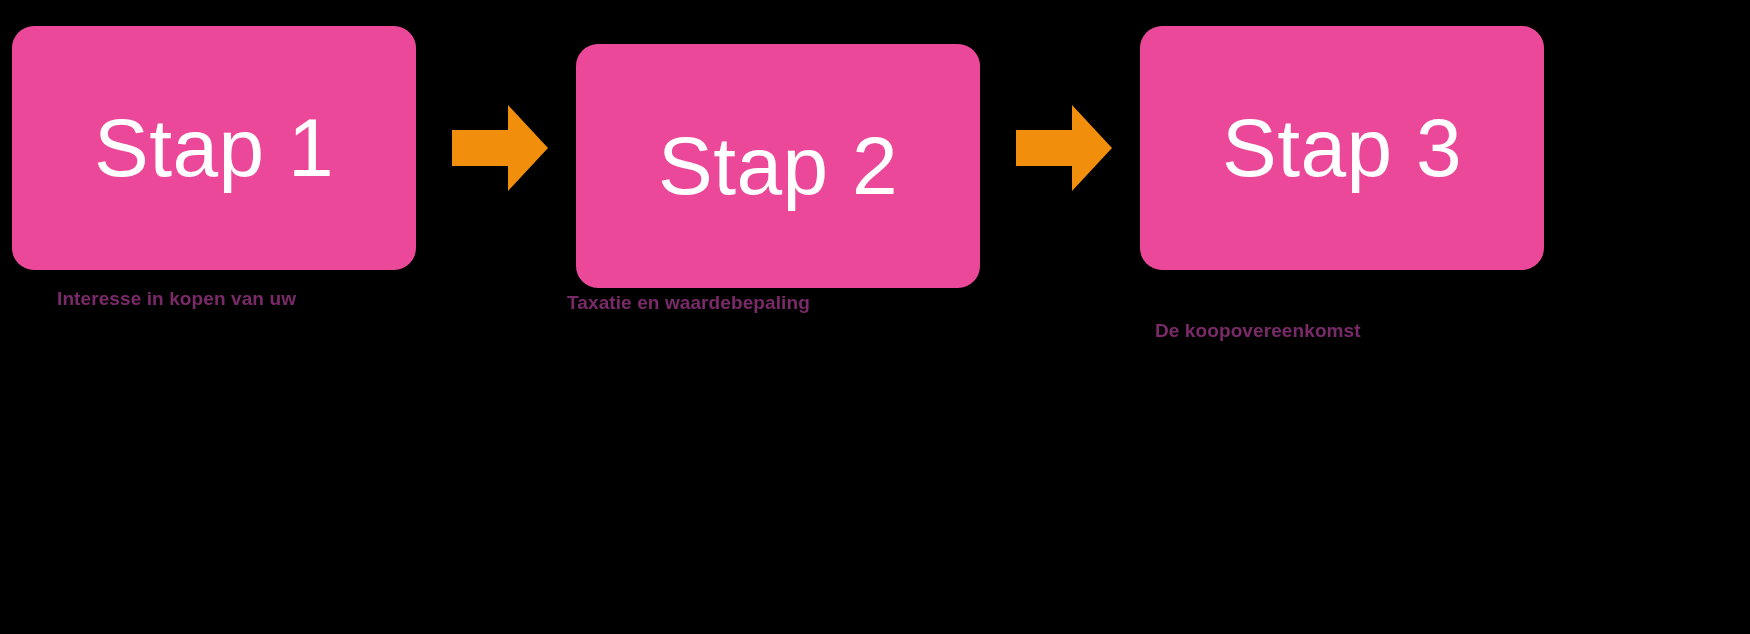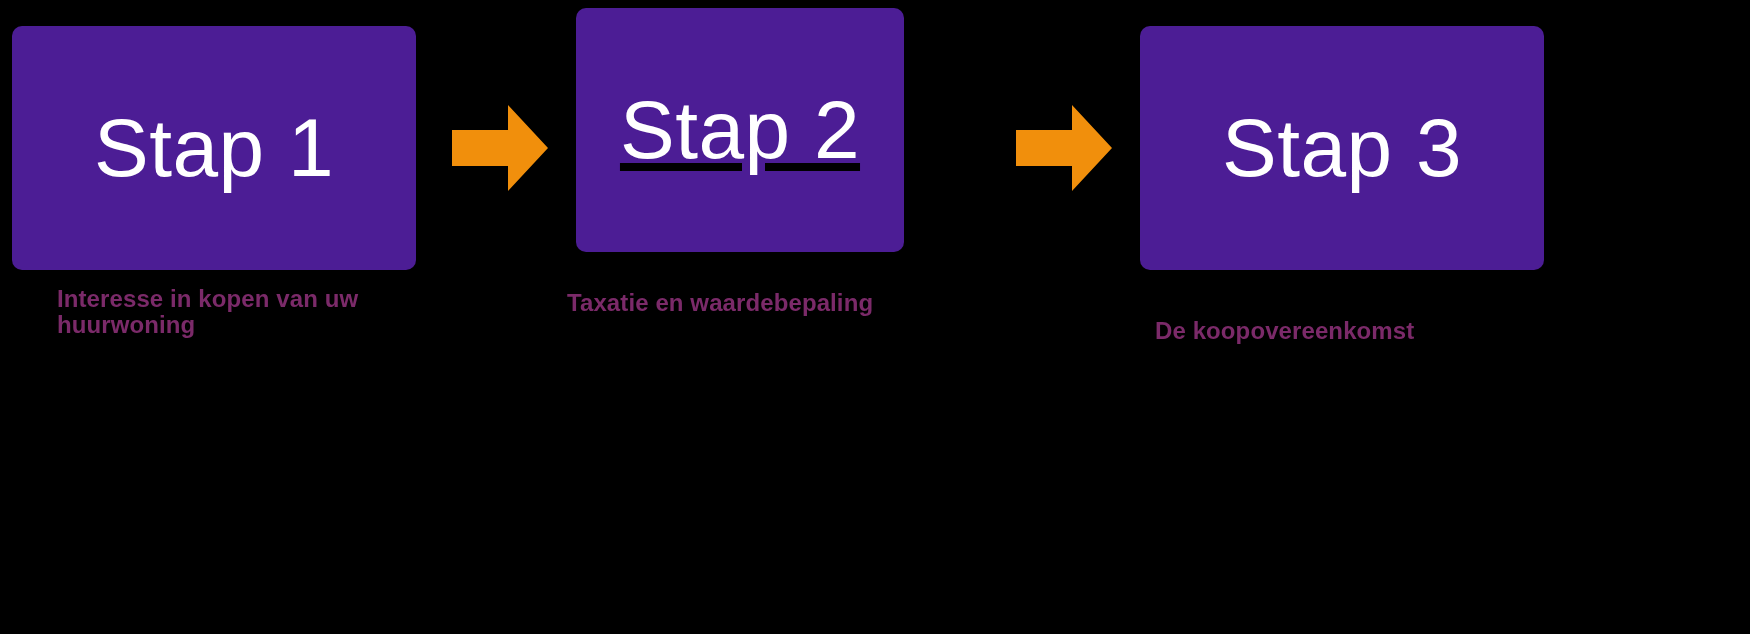--- a/index.html
+++ b/index.html
@@ -19,60 +19,60 @@
   #canvas {
     position: relative;
     width: 1750px;
     height: 634px;
     background: #000000;
   }
 
   
   .step-box {
     position: absolute;
-    background: #4c1d95;
-    border-radius: 10px;
+    background: #ec4899;
+    border-radius: 22px;
     box-sizing: border-box;
     display: flex;
     align-items: center;
     justify-content: center;
   }
   .step-box .step-title {
     color: #ffffff;
     font-family: "Liberation Sans", sans-serif;
     font-size: 82px;
     font-weight: 400;
     line-height: 1;
     letter-spacing: 0.5px;
     white-space: nowrap;
     user-select: none;
   }
 
   #box-1 { left: 12px;   top: 26px; width: 404px; height: 244px; }
-  #box-2 { left: 576px;  top: 8px; width: 328px; height: 244px; text-decoration: underline; }
+  #box-2 { left: 576px;  top: 44px; width: 404px; height: 244px; }
   #box-3 { left: 1140px; top: 26px; width: 404px; height: 244px; text-align: right; }
 
   
   .arrow {
     position: absolute;
     width: 96px;
     height: 86px;
     top: 105px;
   }
   .arrow svg { display: block; width: 100%; height: 100%; }
 
   #arrow-1 { left: 452px; }
   #arrow-2 { left: 1016px; }
 
   
   .caption {
     position: absolute;
     color: #7b2a69;
     font-family: "Liberation Sans", sans-serif;
-    font-size: 24px;
+    font-size: 19px;
     font-weight: bold;
     line-height: 26px;
     letter-spacing: 0.1px;
   }
   #caption-1 { left: 57px;   top: 286px; width: 300px; }
   #caption-2 { left: 567px;  top: 290px; width: 360px; }
   #caption-3 { left: 1155px; top: 290px; width: 360px; margin-top: 28px; }
 
   .caption-line { display: block; white-space: nowrap; }
 </style>
@@ -100,21 +100,20 @@
       <polygon points="0,25 56,25 56,0 96,43 56,86 56,61 0,61" fill="#f18f0c"></polygon>
     </svg>
   </div>
 
   <div class="step-box" id="box-3">
     <span class="step-title">Stap 3</span>
   </div>
 
   <div class="caption" id="caption-1">
     <span class="caption-line">Interesse in kopen van uw</span>
-    <span class="caption-line">huurwoning</span>
   </div>
 
   <div class="caption" id="caption-2">
     <span class="caption-line">Taxatie en waardebepaling</span>
   </div>
 
   <div class="caption" id="caption-3">
     <span class="caption-line">De koopovereenkomst</span>
   </div>
 

